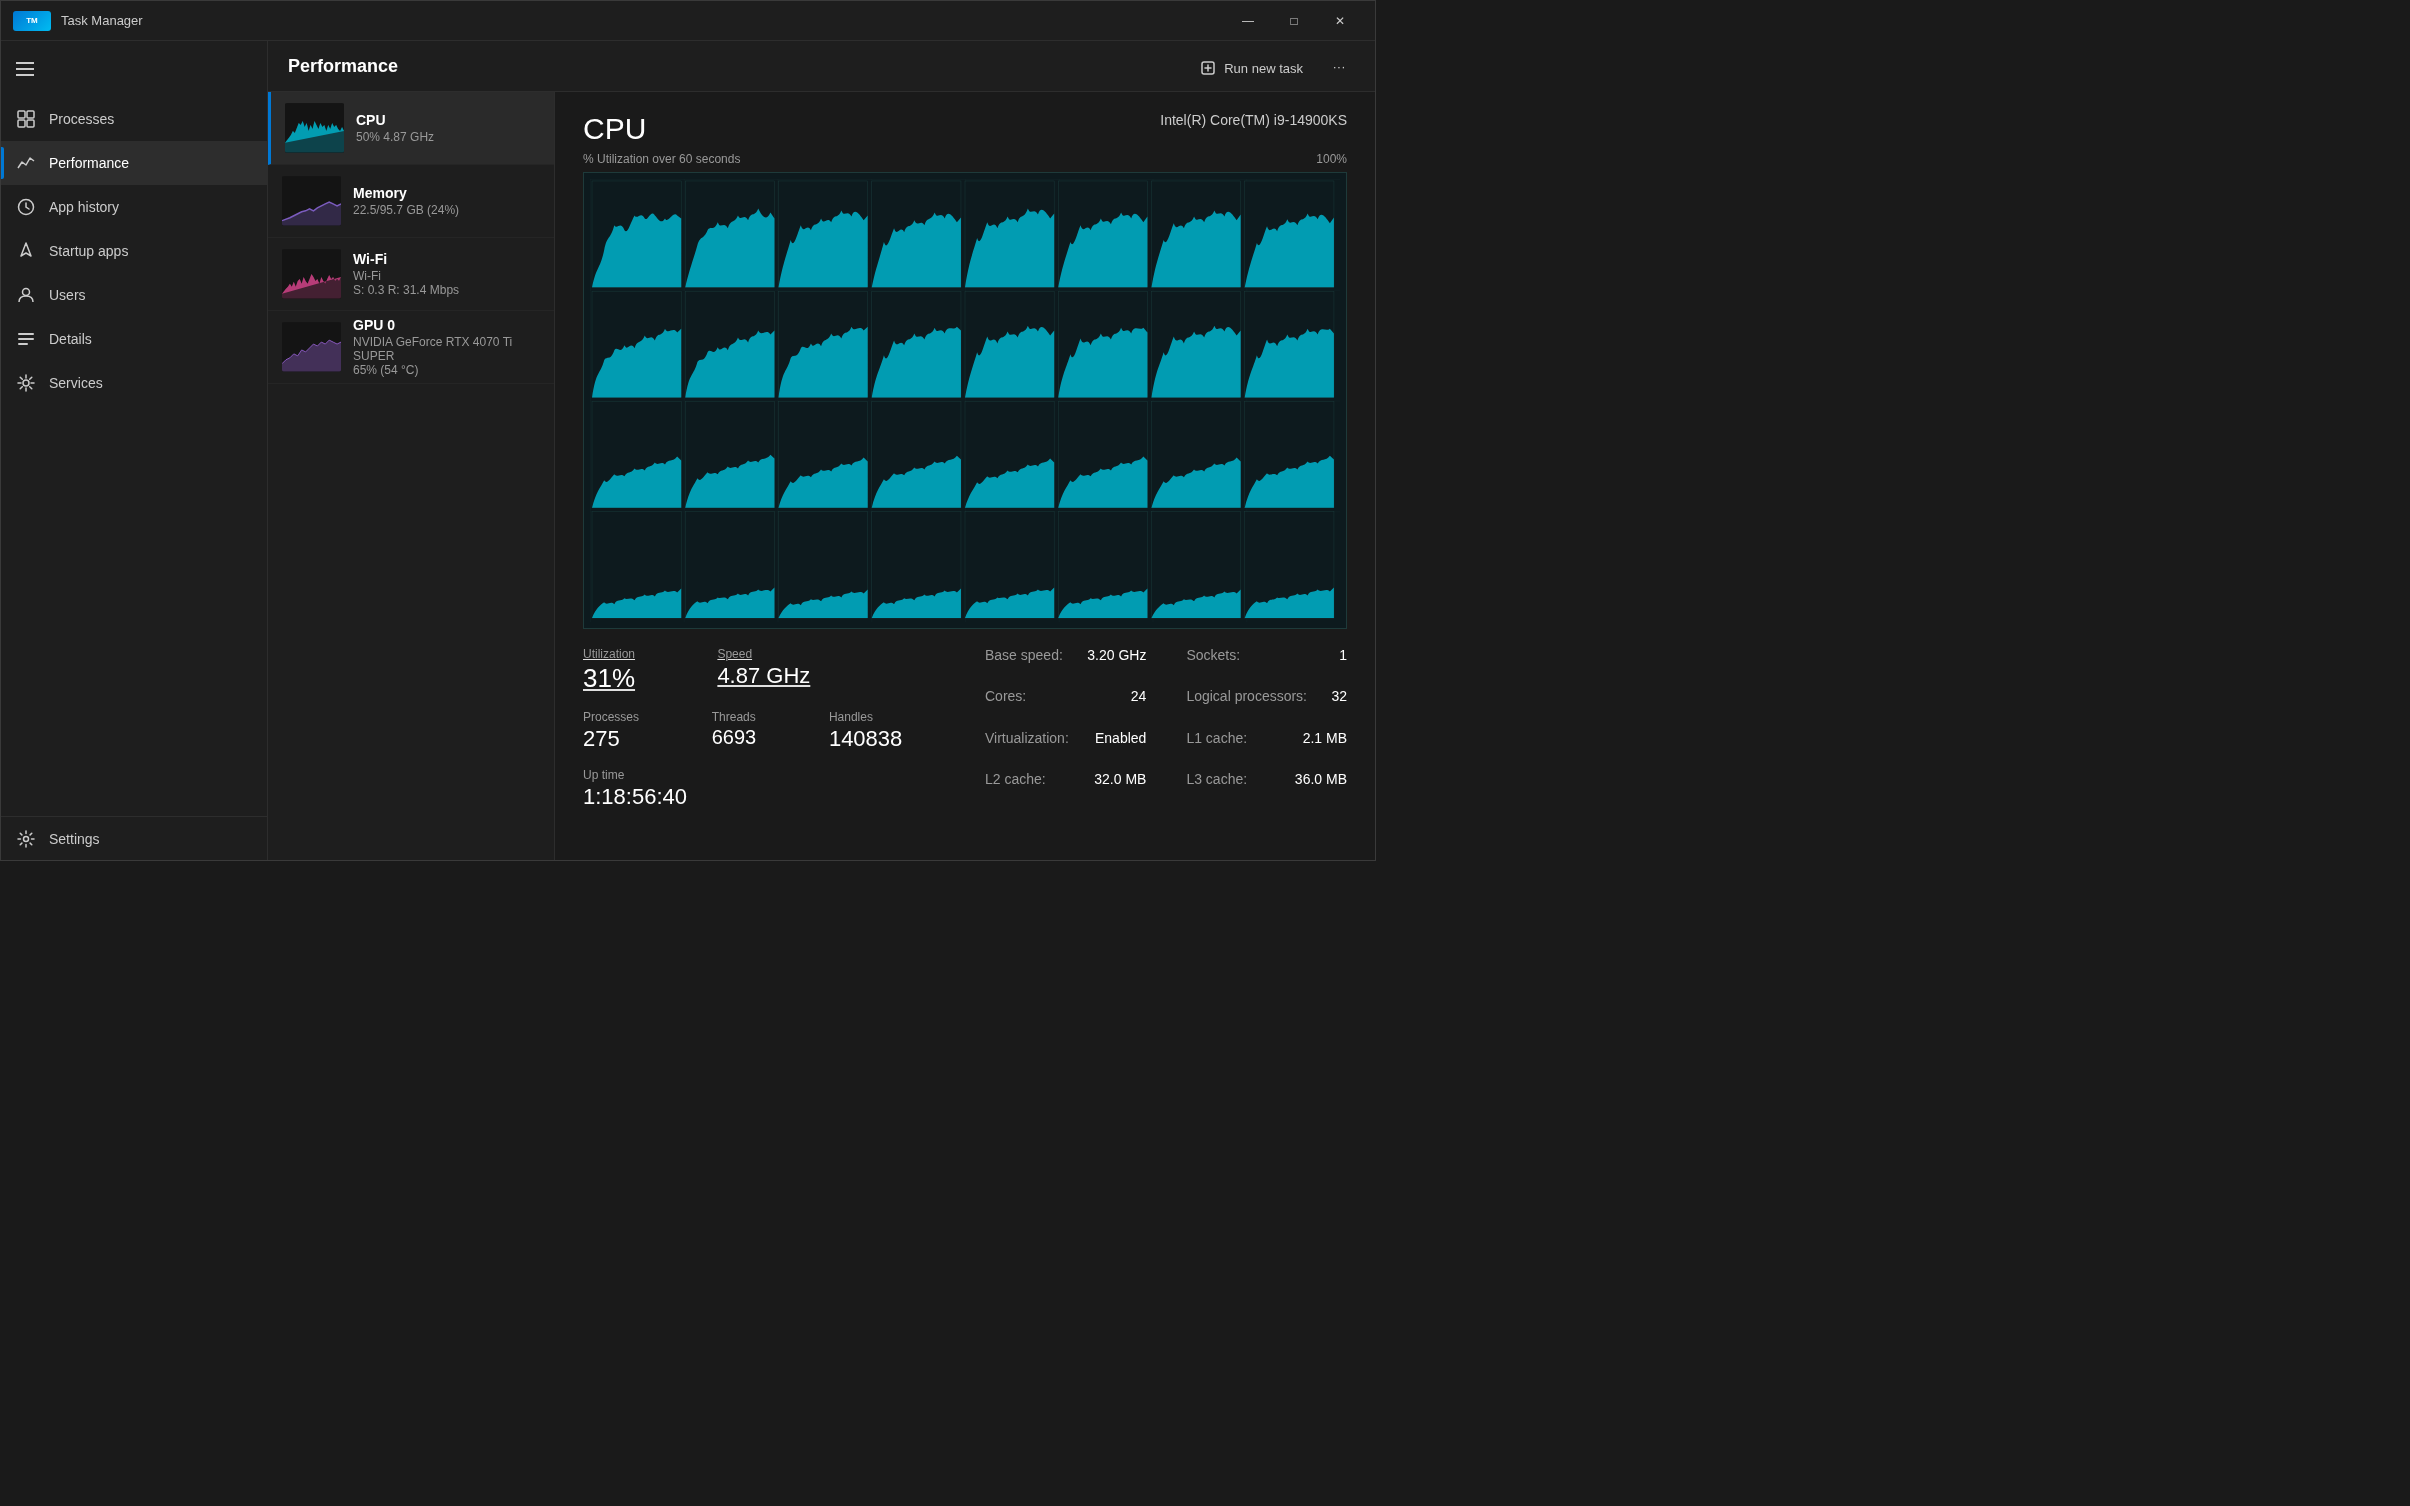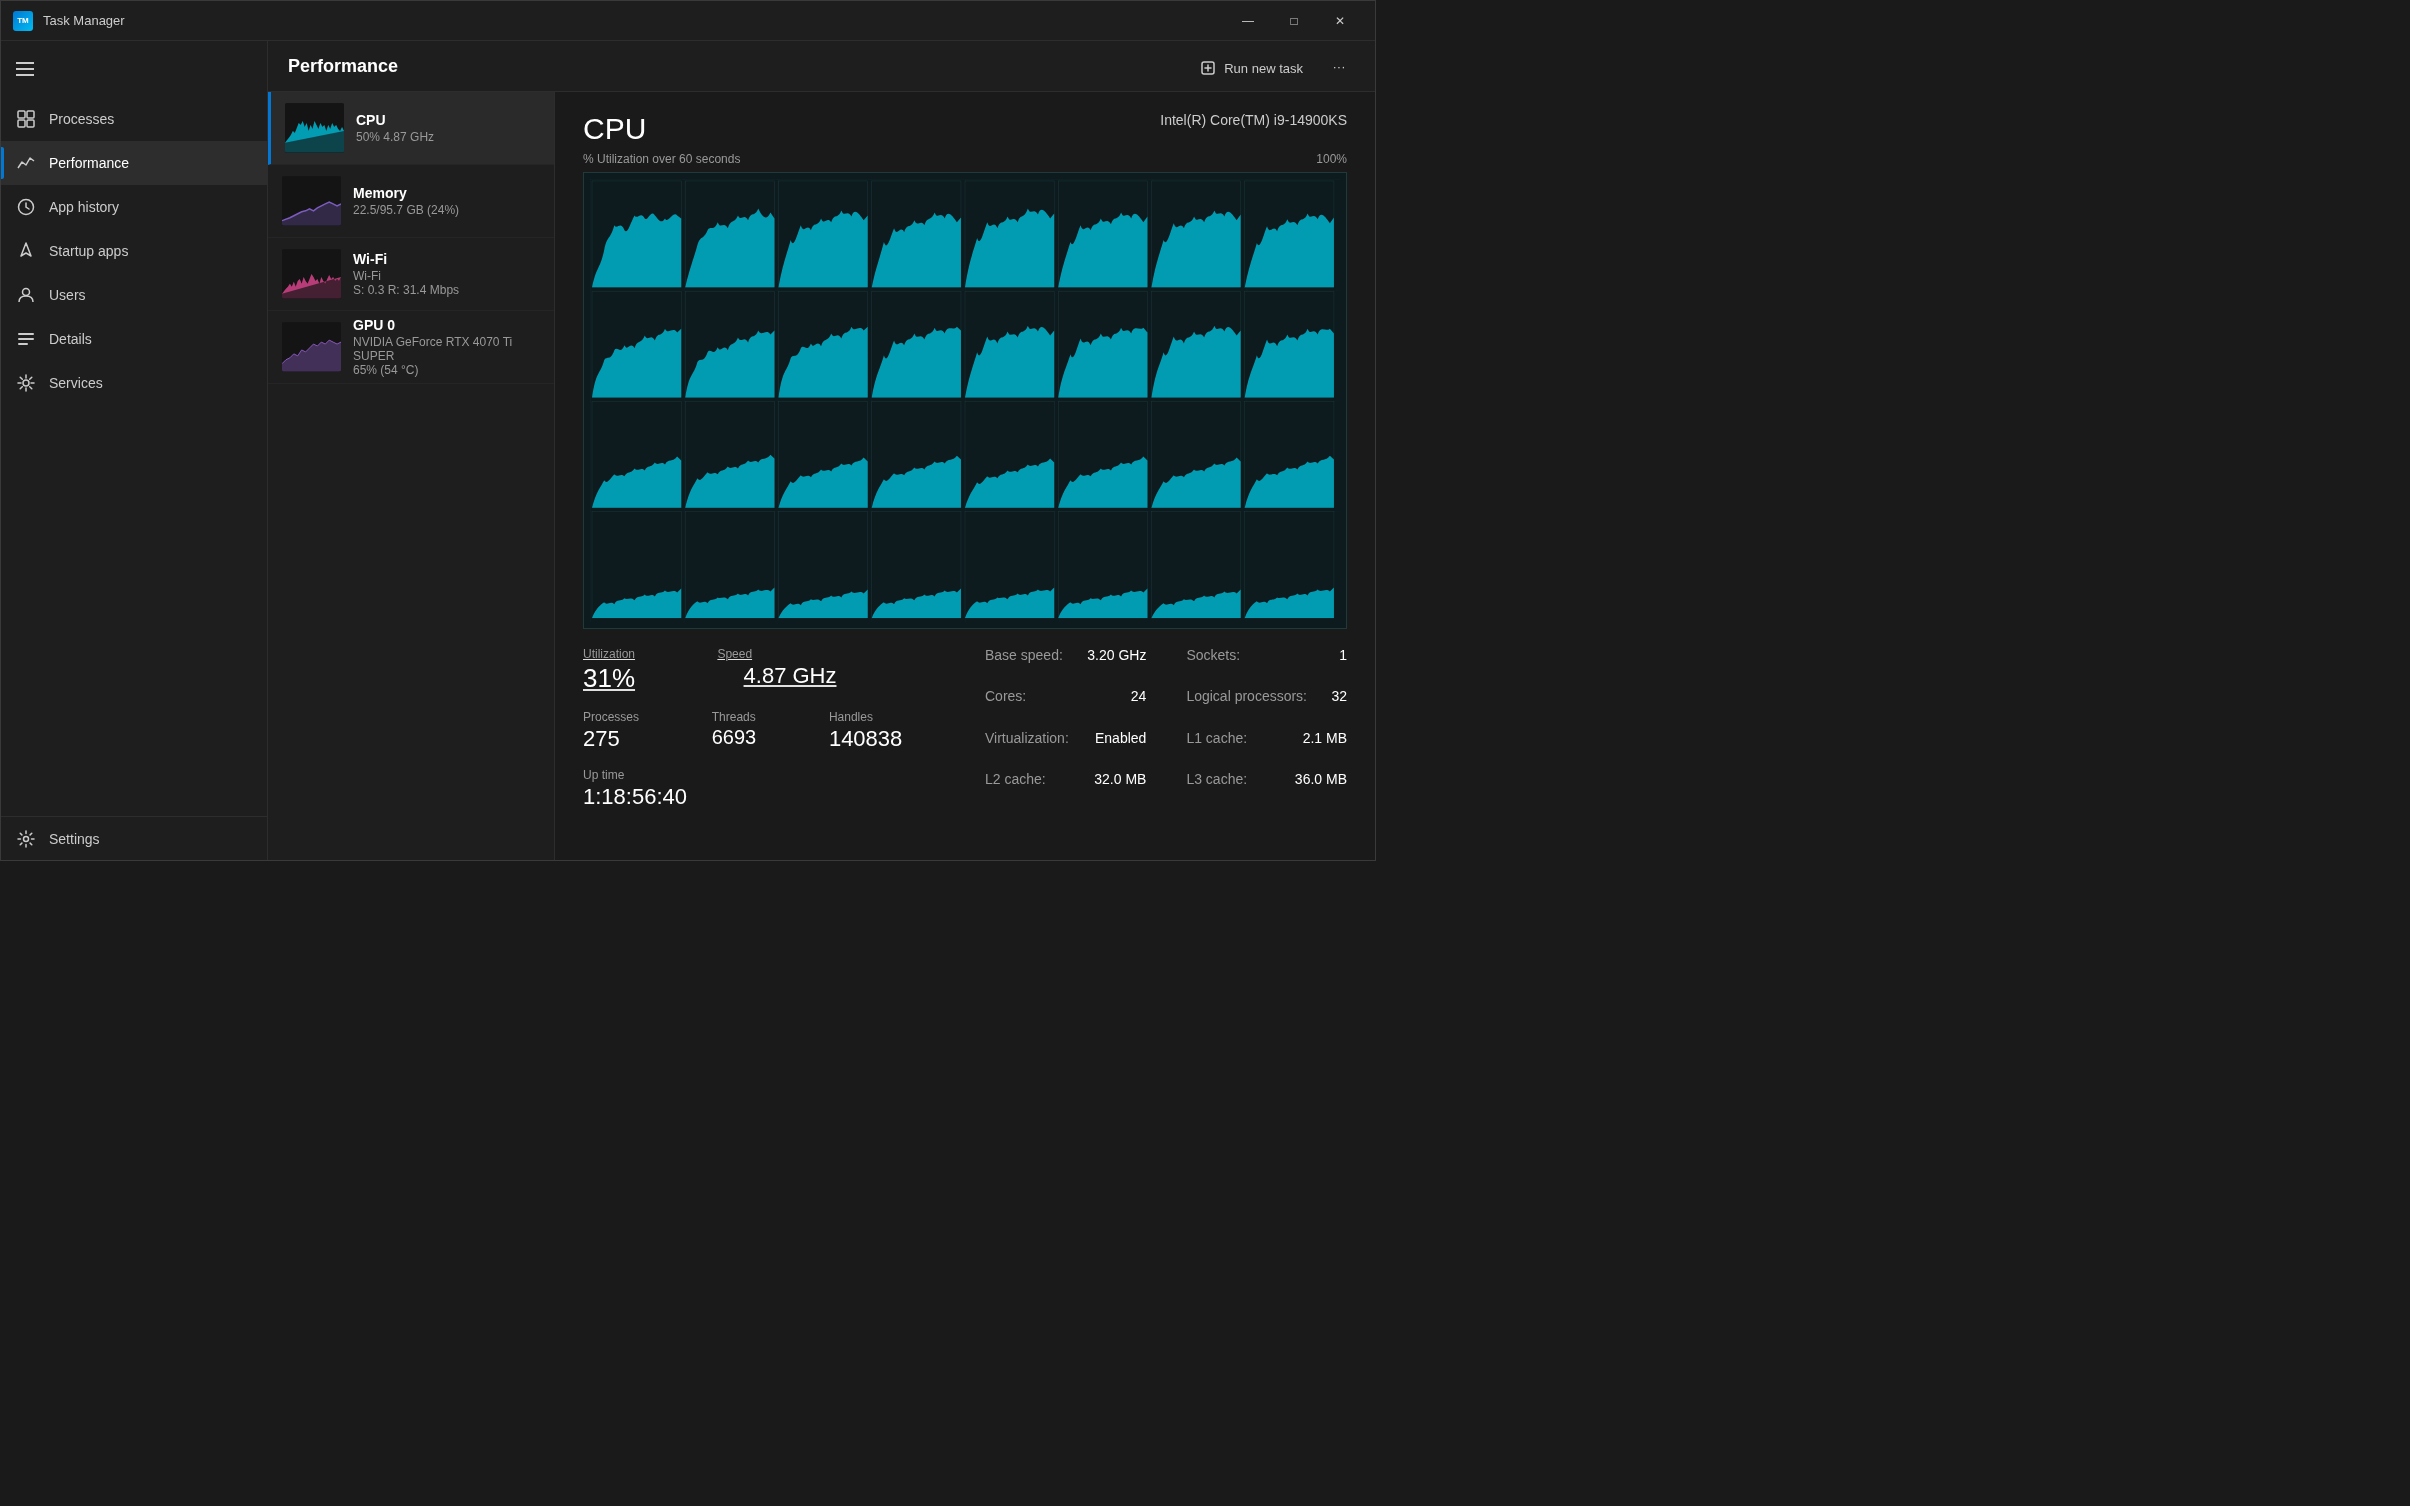--- a/index.html
+++ b/index.html
@@ -18,21 +18,21 @@
     .titlebar {
       display: flex;
       align-items: center;
       height: 40px;
       background: #1e1e1e;
       padding: 0 12px;
       gap: 10px;
       border-bottom: 1px solid #2d2d2d;
     }
     .titlebar-icon {
-      width: 20px;
+      width: 38px;
       height: 20px;
       background: linear-gradient(135deg, #0078d4, #00bcf2);
       border-radius: 3px;
       display: flex;
       align-items: center;
       justify-content: center;
       font-size: 10px;
       color: white;
       font-weight: bold;
     }
@@ -664,21 +664,21 @@
         <div style="display:grid; grid-template-columns: 1fr 1fr; gap: 0 40px;">
 
           <div>
             <div style="display:grid; grid-template-columns: auto auto auto; gap: 0 30px; margin-bottom: 16px; text-decoration: underline;">
               <div class="stat-group">
                 <span class="stat-label">Utilization</span>
                 <span class="stat-value">31%</span>
               </div>
               <div class="stat-group">
                 <span class="stat-label">Speed</span>
-                <span class="stat-value" style="font-size:22px;text-align:center;">4.87 GHz</span>
+                <span class="stat-value" style="font-size:22px;">4.87 GHz</span>
               </div>
             </div>
 
             <div style="display:grid; grid-template-columns: auto auto auto; gap: 0 30px; margin-bottom: 16px;">
               <div class="stat-group">
                 <span class="stat-label">Processes</span>
                 <span class="stat-value" style="font-size:22px;">275</span>
               </div>
               <div class="stat-group">
                 <span class="stat-label">Threads</span>

